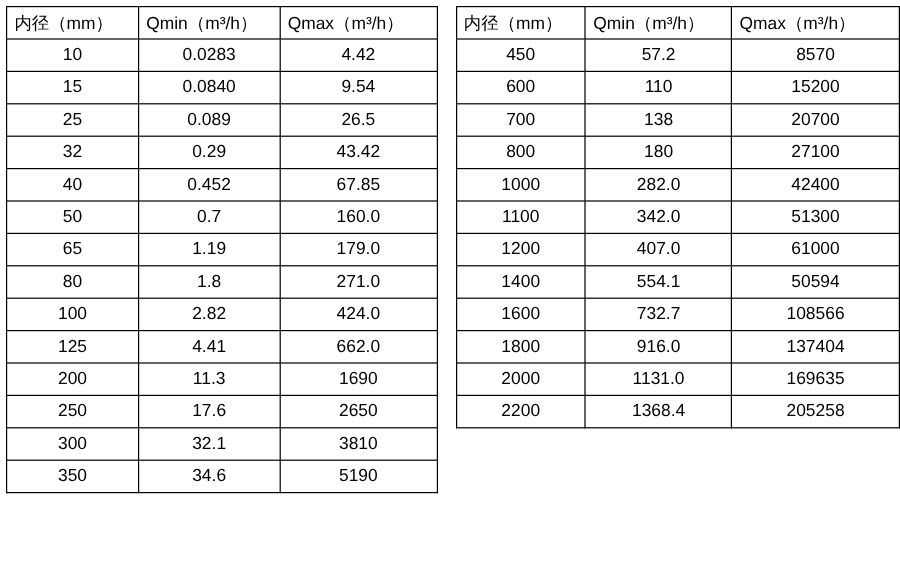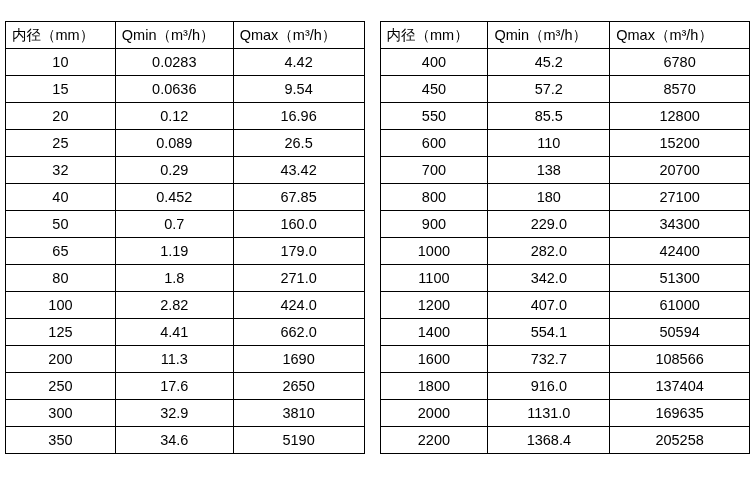--- a/index.html
+++ b/index.html
@@ -20,21 +20,20 @@
     flex-direction: row;
     align-items: flex-start;
     gap: 15px;
     padding: 5px 0 0 5px;
     box-sizing: border-box;
   }
   table.spec-table {
     border-collapse: collapse;
     table-layout: fixed;
     background: #ffffff;
-    margin-top: 16px;
   }
   table.spec-table td,
   table.spec-table th {
     border: 1px solid #000000;
     height: 27px;
     padding: 0 4px;
     font-size: 14.5px;
     font-weight: normal;
     text-align: center;
     vertical-align: middle;
@@ -73,27 +72,22 @@
       </tr>
     </thead>
     <tbody>
       <tr>
         <td>10</td>
         <td>0.0283</td>
         <td>4.42</td>
       </tr>
       <tr>
         <td>15</td>
-        <td>0.0636</td>
+        <td>0.0840</td>
         <td>9.54</td>
-      </tr>
-      <tr>
-        <td>20</td>
-        <td>0.12</td>
-        <td>16.96</td>
       </tr>
       <tr>
         <td>25</td>
         <td>0.089</td>
         <td>26.5</td>
       </tr>
       <tr>
         <td>32</td>
         <td>0.29</td>
         <td>43.42</td>
@@ -133,21 +127,21 @@
         <td>11.3</td>
         <td>1690</td>
       </tr>
       <tr>
         <td>250</td>
         <td>17.6</td>
         <td>2650</td>
       </tr>
       <tr>
         <td>300</td>
-        <td>32.9</td>
+        <td>32.1</td>
         <td>3810</td>
       </tr>
       <tr>
         <td>350</td>
         <td>34.6</td>
         <td>5190</td>
       </tr>
     </tbody>
   </table>
 
@@ -159,55 +153,40 @@
     </colgroup>
     <thead>
       <tr>
         <th>内径（mm）</th>
         <th>Qmin（m³/h）</th>
         <th>Qmax（m³/h）</th>
       </tr>
     </thead>
     <tbody>
       <tr>
-        <td>400</td>
-        <td>45.2</td>
-        <td>6780</td>
-      </tr>
-      <tr>
         <td>450</td>
         <td>57.2</td>
         <td>8570</td>
       </tr>
       <tr>
-        <td>550</td>
-        <td>85.5</td>
-        <td>12800</td>
-      </tr>
-      <tr>
         <td>600</td>
         <td>110</td>
         <td>15200</td>
       </tr>
       <tr>
         <td>700</td>
         <td>138</td>
         <td>20700</td>
       </tr>
       <tr>
         <td>800</td>
         <td>180</td>
         <td>27100</td>
       </tr>
       <tr>
-        <td>900</td>
-        <td>229.0</td>
-        <td>34300</td>
-      </tr>
-      <tr>
         <td>1000</td>
         <td>282.0</td>
         <td>42400</td>
       </tr>
       <tr>
         <td>1100</td>
         <td>342.0</td>
         <td>51300</td>
       </tr>
       <tr>

